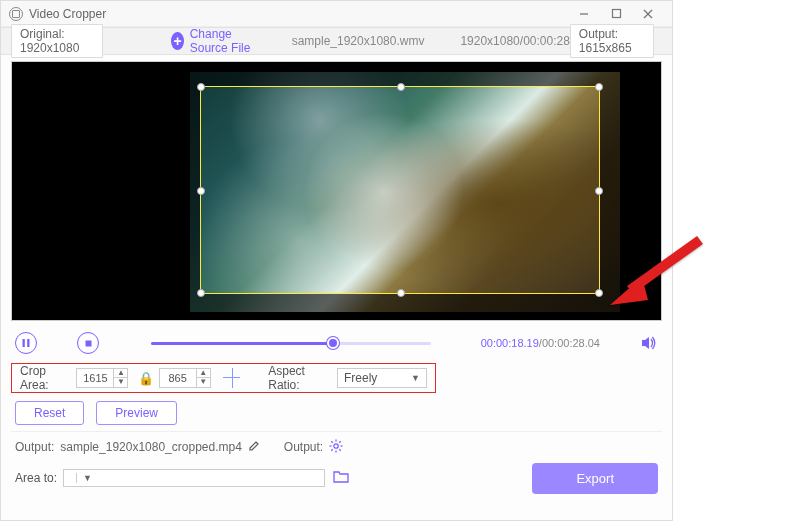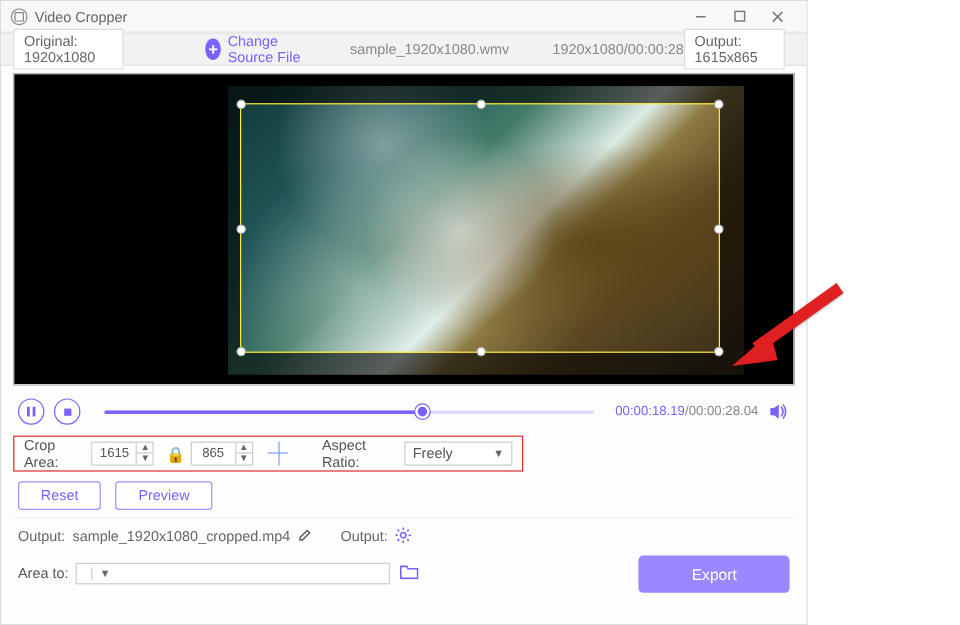--- a/index.html
+++ b/index.html
@@ -30,21 +30,21 @@
       radial-gradient(circle at 30% 20%, rgba(255,255,255,0.4) 0%, rgba(255,255,255,0) 25%),
       radial-gradient(circle at 45% 50%, rgba(255,255,255,0.55) 0%, rgba(255,255,255,0) 30%),
       radial-gradient(circle at 25% 70%, rgba(255,255,255,0.35) 0%, rgba(255,255,255,0) 28%),
       radial-gradient(ellipse at 72% 55%, rgba(90,70,30,0.9) 0%, rgba(90,70,30,0) 45%);
   }
   .dim-overlay { position:absolute; background:rgba(0,0,0,0.6); }
   .crop-rect { position:absolute; border:1px solid #ffeb3b; }
   .handle { position:absolute; width:8px; height:8px; background:#fff; border:1px solid #aaa; border-radius:50%; }
   .arrow { position:absolute; left:600px; top:230px; pointer-events:none; }
   .arrow svg { filter: drop-shadow(0 1px 1px rgba(0,0,0,0.3)); }
-  .controls-row { display:flex; align-items:center; height:36px; padding:0 14px;}
+  .controls-row { display:flex; align-items:center; height:36px; padding:0 14px;gap:32px;}
   .circ-btn { width:22px; height:22px; border:1.5px solid #7b61ff; border-radius:50%; display:flex; align-items:center; justify-content:center; color:#7b61ff; margin-right:8px; cursor:pointer; background:#fff;}
   .timeline { flex:1; position:relative; height:20px; margin:0 12px;}
   .timeline .track { position:absolute; left:0; right:0; top:9px; height:3px; background:#e0d9ff; border-radius:2px;}
   .timeline .prog { position:absolute; left:0; top:9px; height:3px; background:#7b61ff; border-radius:2px;}
   .timeline .thumb { position:absolute; top:4px; width:12px; height:12px; background:#7b61ff; border-radius:50%; border:2px solid #fff; box-shadow:0 0 0 1px #7b61ff;}
   .timecode { color:#888; font-size:11px; margin-left:6px;}
   .timecode .cur { color:#7b61ff;}
   .vol { width:18px; height:18px; color:#7b61ff; margin-left:8px; display:flex; align-items:center; justify-content:center;}
   .crop-area-row { display:flex; align-items:center; border:1.5px solid #e02a2a; margin:2px 10px 6px 10px; padding:4px 8px; width:425px; height:30px;}
   .label { color:#555; margin-right:6px;}

